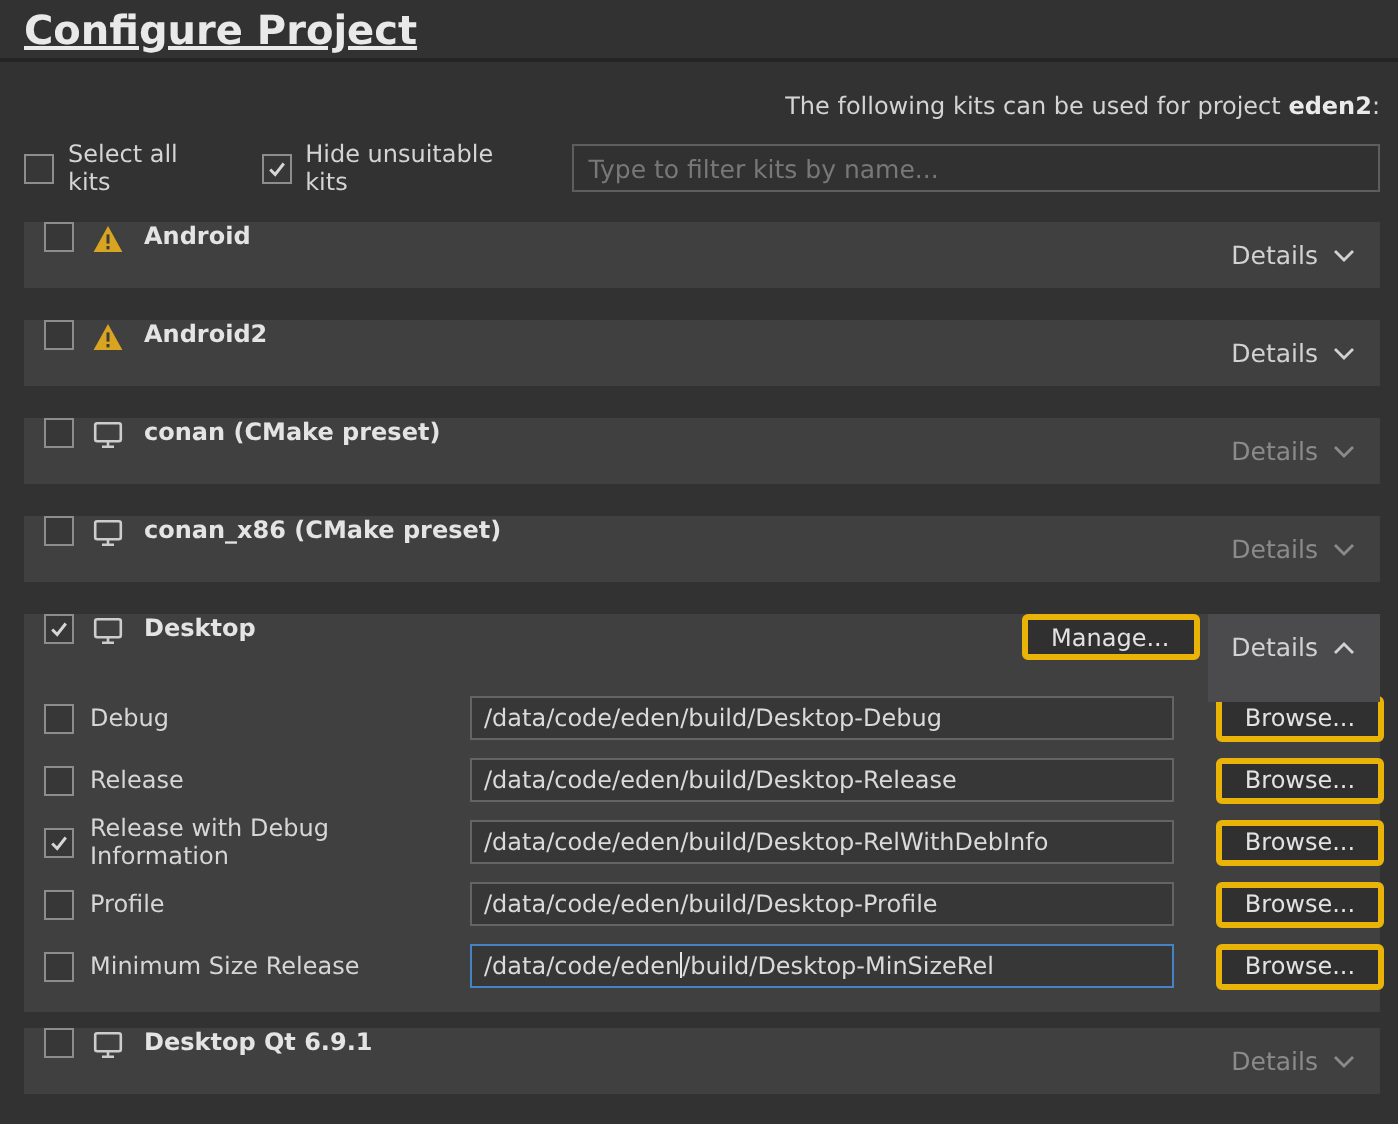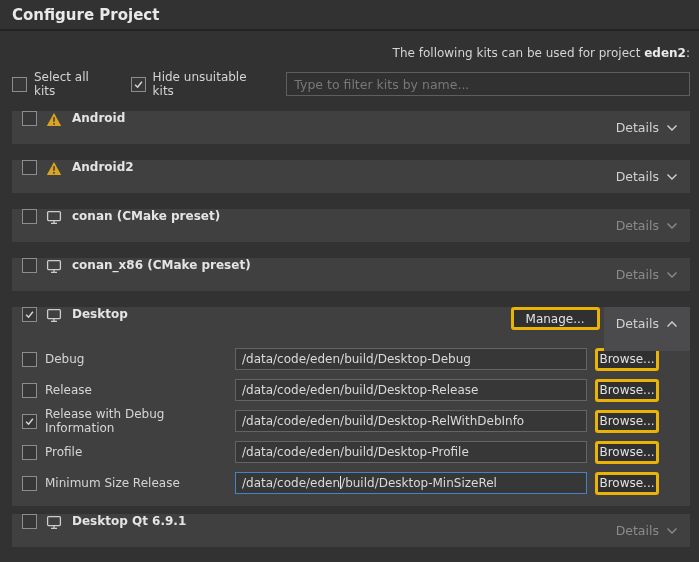--- a/index.html
+++ b/index.html
@@ -6,22 +6,23 @@
   html,body { width: 699px; height: 562px; overflow: hidden; }
   body {
     background: #323232;
     color: #d4d4d4;
     font-family: "DejaVu Sans", "Liberation Sans", sans-serif;
     font-size: 12px;
   }
   .header {
     height: 31px; line-height: 31px;
     padding: 0 12px;
-    font-size: 15px; font-weight: bold; color: #e9e9e9;
+    font-size: 20px; font-weight: bold; color: #e9e9e9;
     border-bottom: 2px solid #242424;
+    text-decoration: underline;
   }
   .content { padding: 0 9px 0 12px; }
   .intro { margin-top: 15px; color: #d4d4d4; text-align: right; }
   .intro b { color: #eaeaea; }
 
   .filter-bar { margin-top: 10px; display: flex; align-items: center; }
   .cb-label { display: inline-flex; align-items: center; margin-right: 22px; cursor: default; }
   .cb-label span.lbl { margin-left: 7px; }
 
   .checkbox {
@@ -82,21 +83,21 @@
     background: #373737; border: 1px solid #646464;
     padding: 0 6px; color: #dadada; white-space: nowrap; overflow: hidden;
     font-size: 12px;
   }
   .pathbox.focused { border-color: #4683c4; }
   .caret { display: none; }
   .pathbox.focused .caret {
     display: inline-block; width: 1px; height: 13px;
     background: #e6e6e6; vertical-align: -2px;
   }
-  .btn.browse { margin-left: 8px; width: 64px; flex: none; padding: 0; }
+  .btn.browse { margin-left: 21px; width: 84px; flex: none; padding: 0; }
 </style>
 </head>
 <body>
 
 <div class="header">Configure Project</div>
 
 <div class="content">
   <div class="intro"><span>The following kits can be used for project </span><b>eden2</b><span>:</span></div>
 
   <div class="filter-bar">

